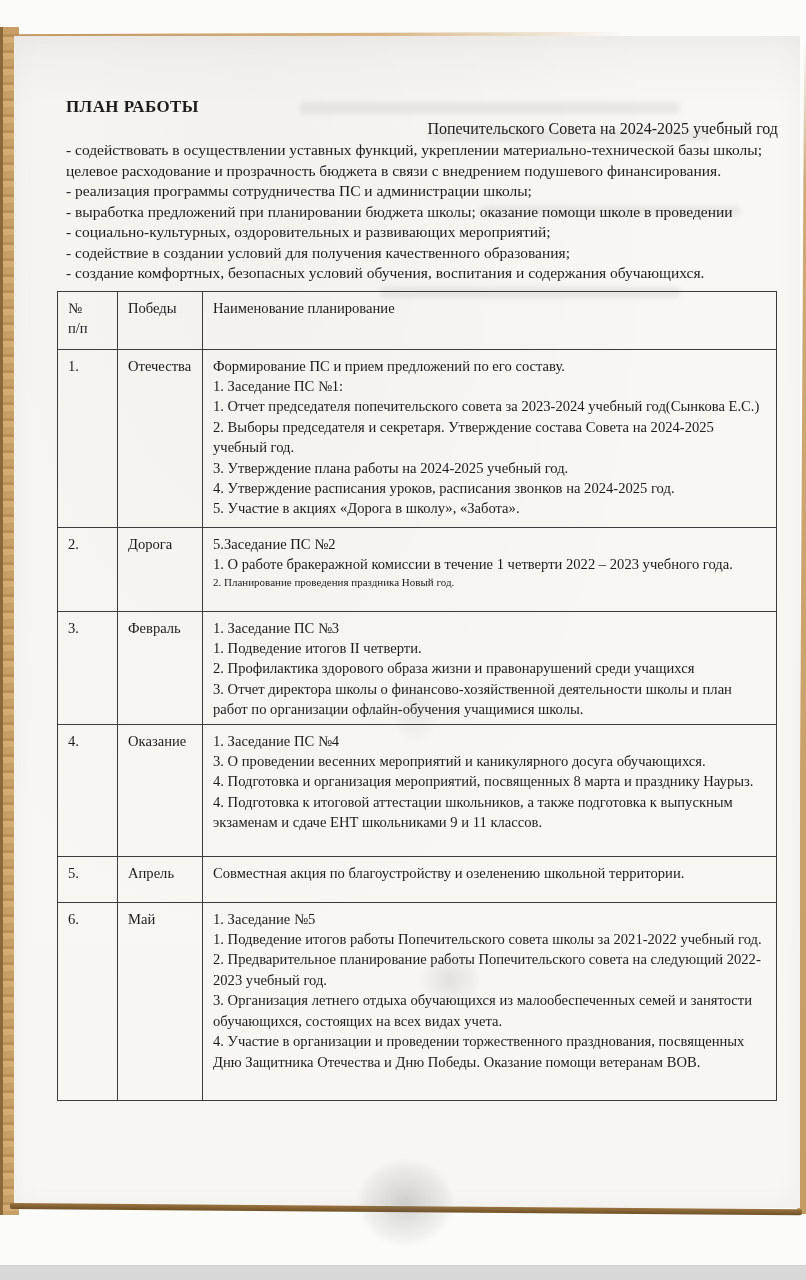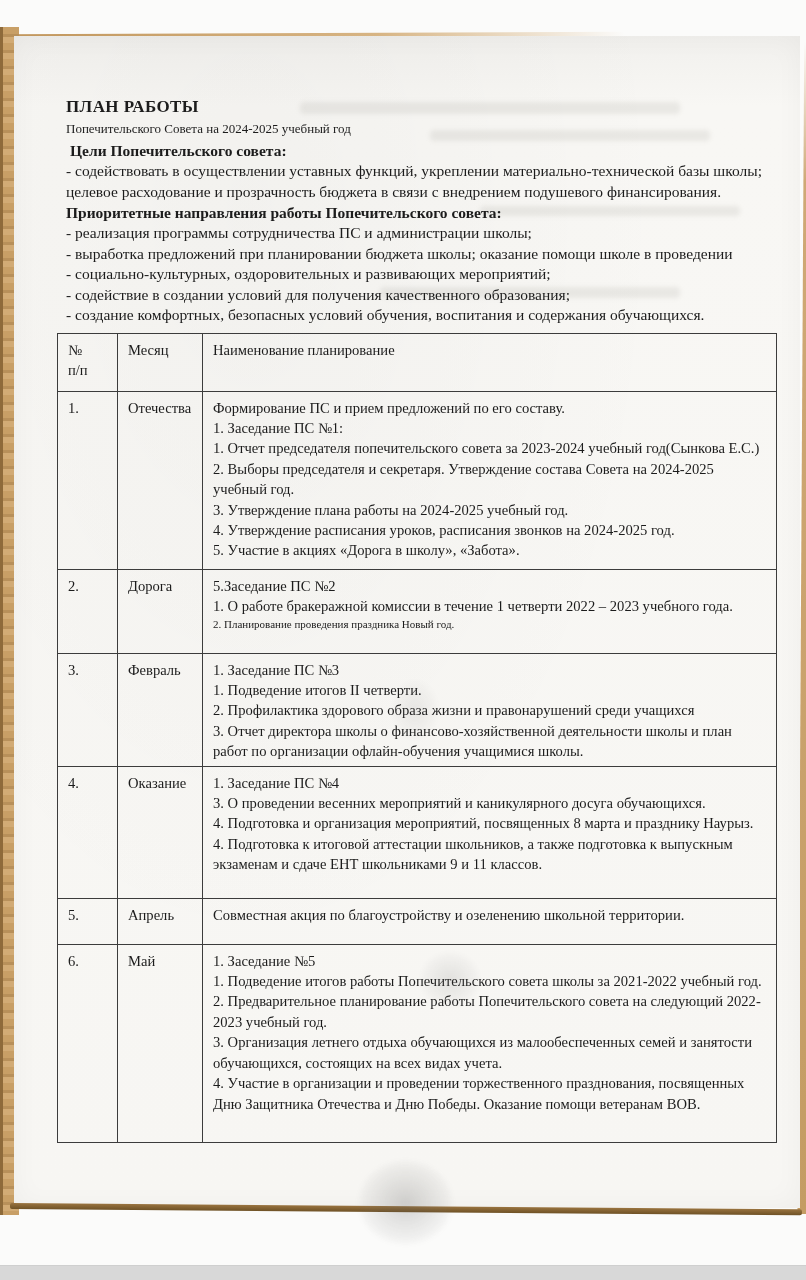--- a/index.html
+++ b/index.html
@@ -59,21 +59,21 @@
     position:absolute; border-radius:50%;
     background:radial-gradient(ellipse at center, rgba(90,90,90,0.45), rgba(120,120,120,0.15) 60%, transparent 75%);
     filter:blur(2px);
   }
   .s1 { left:358px; top:1160px; width:95px; height:85px; opacity:0.55; }
   .s2 { left:420px; top:952px; width:60px; height:55px; opacity:0.30; }
   .s3 { left:392px; top:680px; width:46px; height:60px; opacity:0.22; }
 
   .doc { position:absolute; left:66px; top:96px; width:712px; }
   .title { font-size:17px; font-weight:bold; letter-spacing:0.4px; line-height:22px; }
-  .subtitle { font-size:13px; line-height:22px; }
+  .subtitle { font-size:16px; line-height:22px;text-align:right; }
   .h-bold { font-size:15.5px; font-weight:bold; line-height:21px; }
   .para { font-size:15.5px; line-height:20.5px; white-space:pre-line; }
 
   table.plan {
     border-collapse:collapse; table-layout:fixed;
     width:719px; margin-left:-9px; margin-top:7px;
     background:transparent;
   }
   table.plan td, table.plan th {
     border:1.6px solid #3c3c3c;
@@ -108,40 +108,38 @@
   <div class="paper-bottom-edge"></div>
 
   <div class="ghost g1"></div>
   <div class="ghost g2"></div>
   <div class="ghost g3"></div>
   <div class="ghost g4"></div>
 
   <div class="doc">
     <div class="title">ПЛАН РАБОТЫ</div>
     <div class="subtitle">Попечительского Совета на 2024-2025 учебный год</div>
-    <div class="h-bold" style="padding-left:4px;">Цели Попечительского совета:</div>
     <div class="para">- содействовать в осуществлении уставных функций, укреплении материально-технической базы школы; целевое расходование и прозрачность бюджета в связи с внедрением подушевого финансирования.</div>
-    <div class="h-bold">Приоритетные направления работы Попечительского совета:</div>
     <div class="para">- реализация программы сотрудничества ПС и администрации школы;
 - выработка предложений при планировании бюджета школы; оказание помощи школе в проведении
 - социально-культурных, оздоровительных и развивающих мероприятий;
 - содействие в создании условий для получения качественного образования;
 - создание комфортных, безопасных условий обучения, воспитания и содержания обучающихся.</div>
 
     <table class="plan">
       <colgroup>
         <col class="c-num">
           <col class="c-month">
           <col class="c-ev">
       </colgroup>
       <tbody>
           <tr class="h-header">
         <th class="ml">№
 п/п</th>
-        <th>Месяц</th>
+        <th>Победы</th>
         <th>Наименование планирование</th>
       </tr>
       <tr class="h-r1">
         <td>1.</td>
         <td>Отечества</td>
         <td class="ml">Формирование ПС и прием предложений по его составу.
 1. Заседание ПС №1:
 1. Отчет председателя попечительского совета за 2023-2024 учебный год(Сынкова Е.С.)
 2. Выборы председателя и секретаря. Утверждение состава Совета на 2024-2025 учебный год.
 3. Утверждение плана работы на 2024-2025 учебный год.

